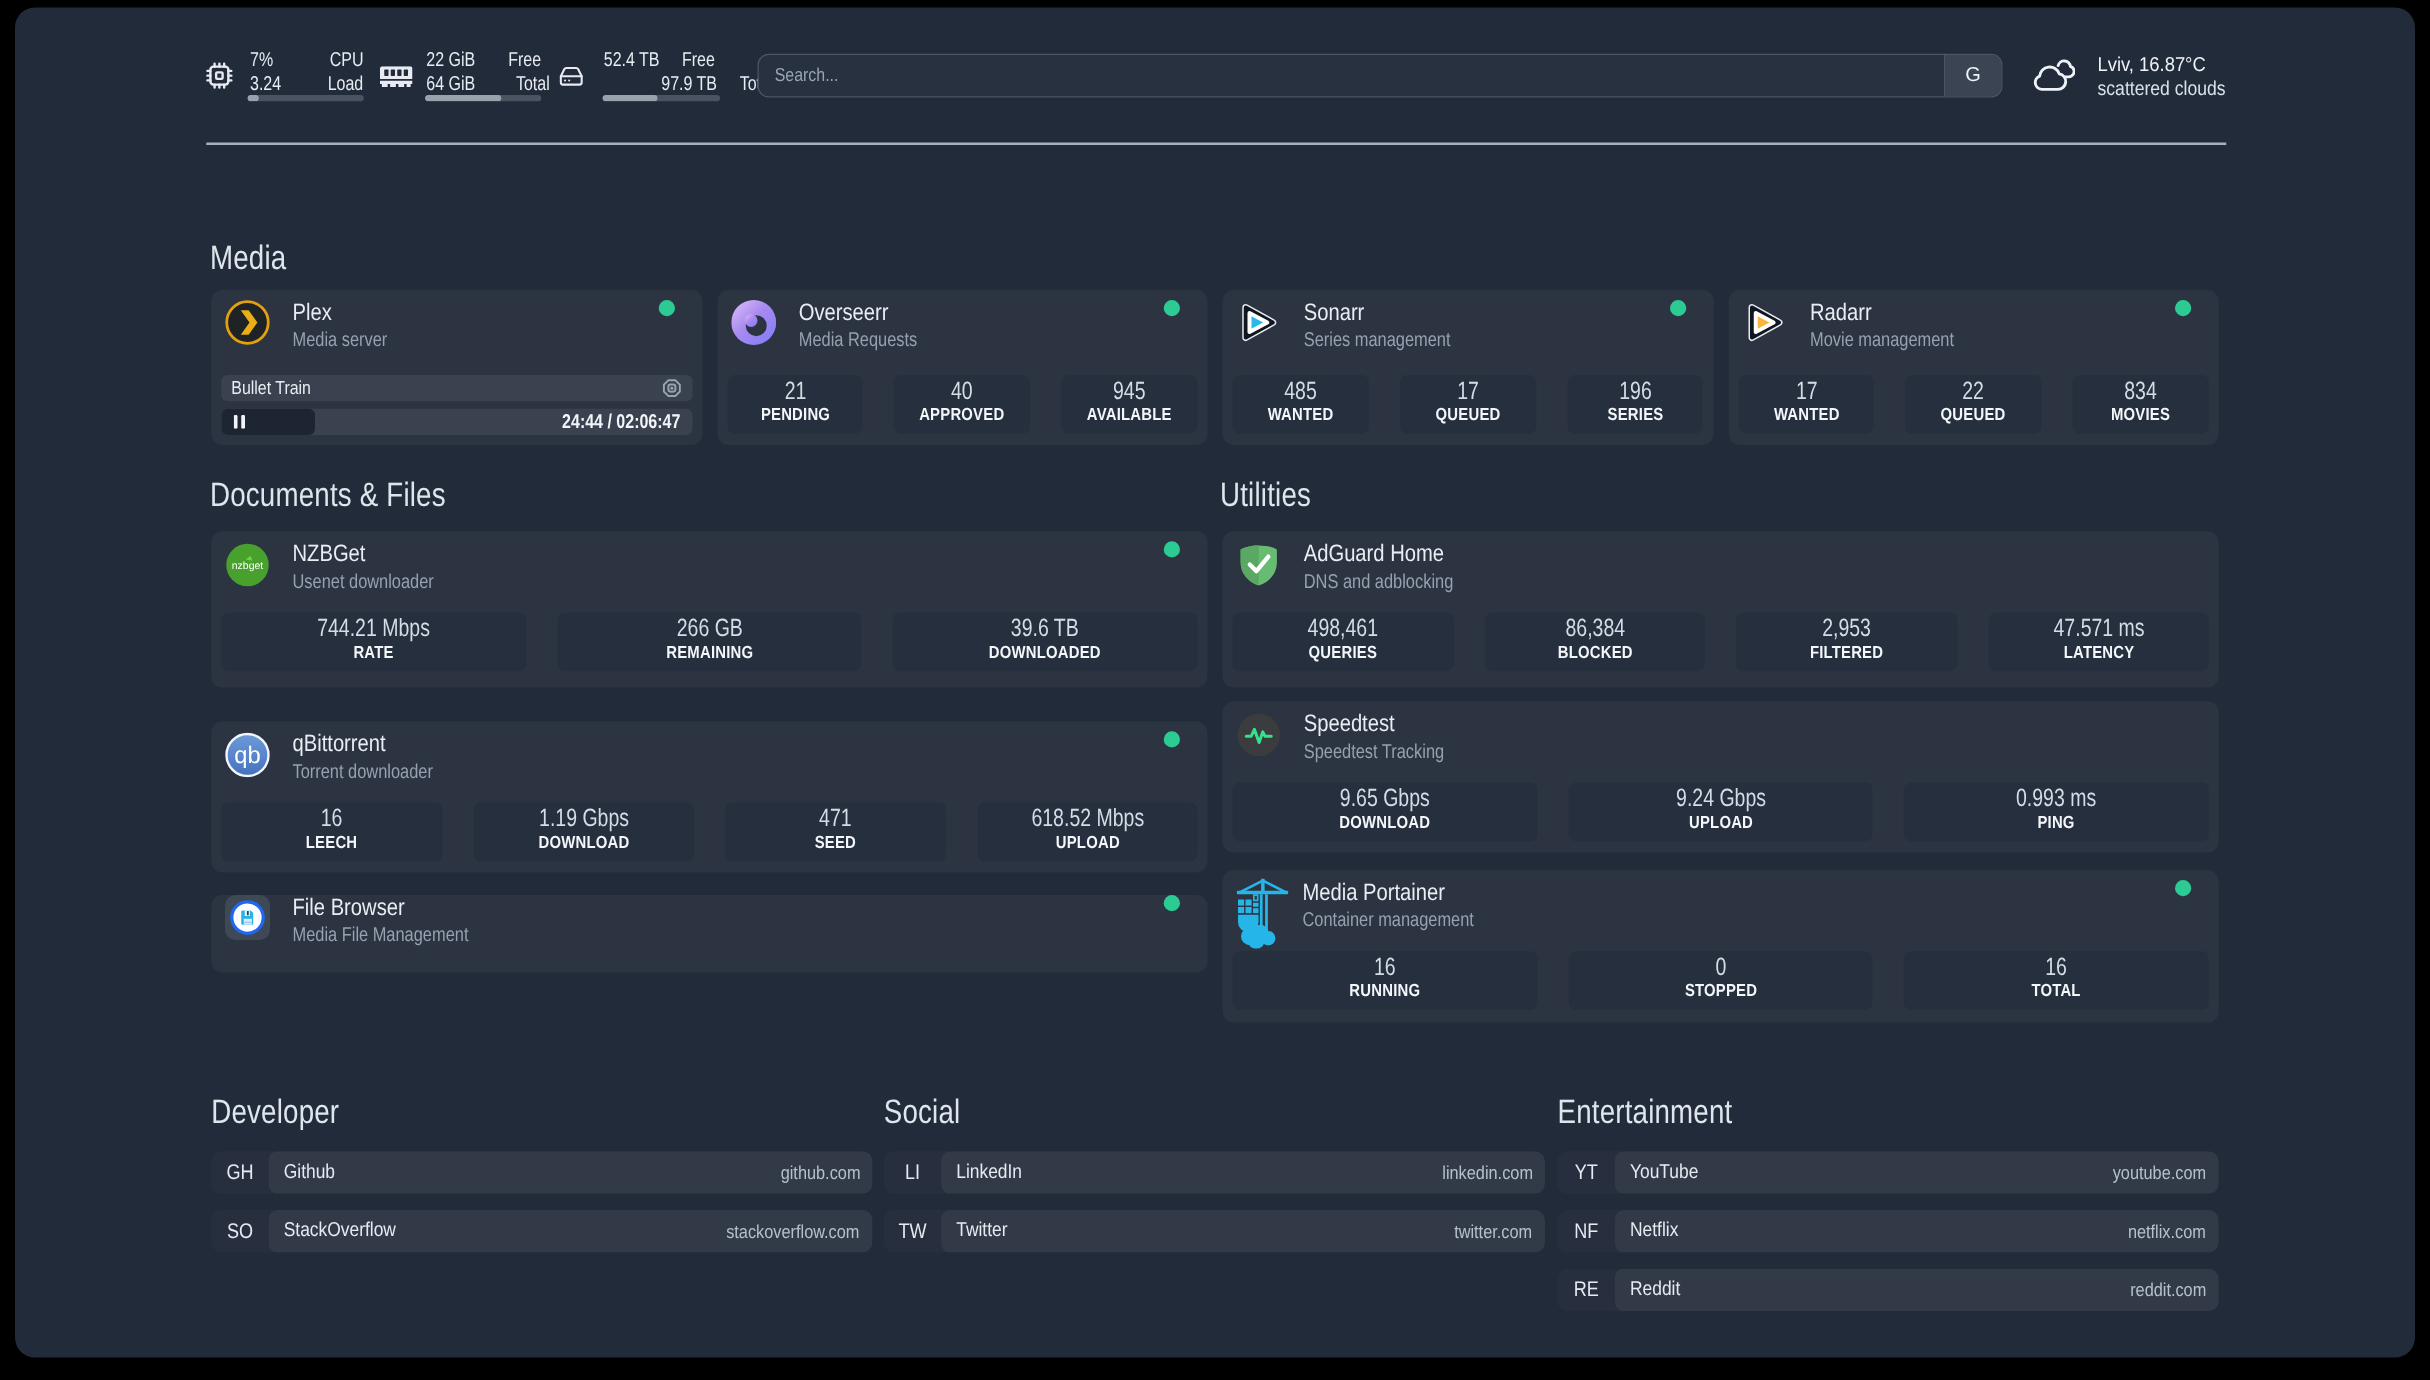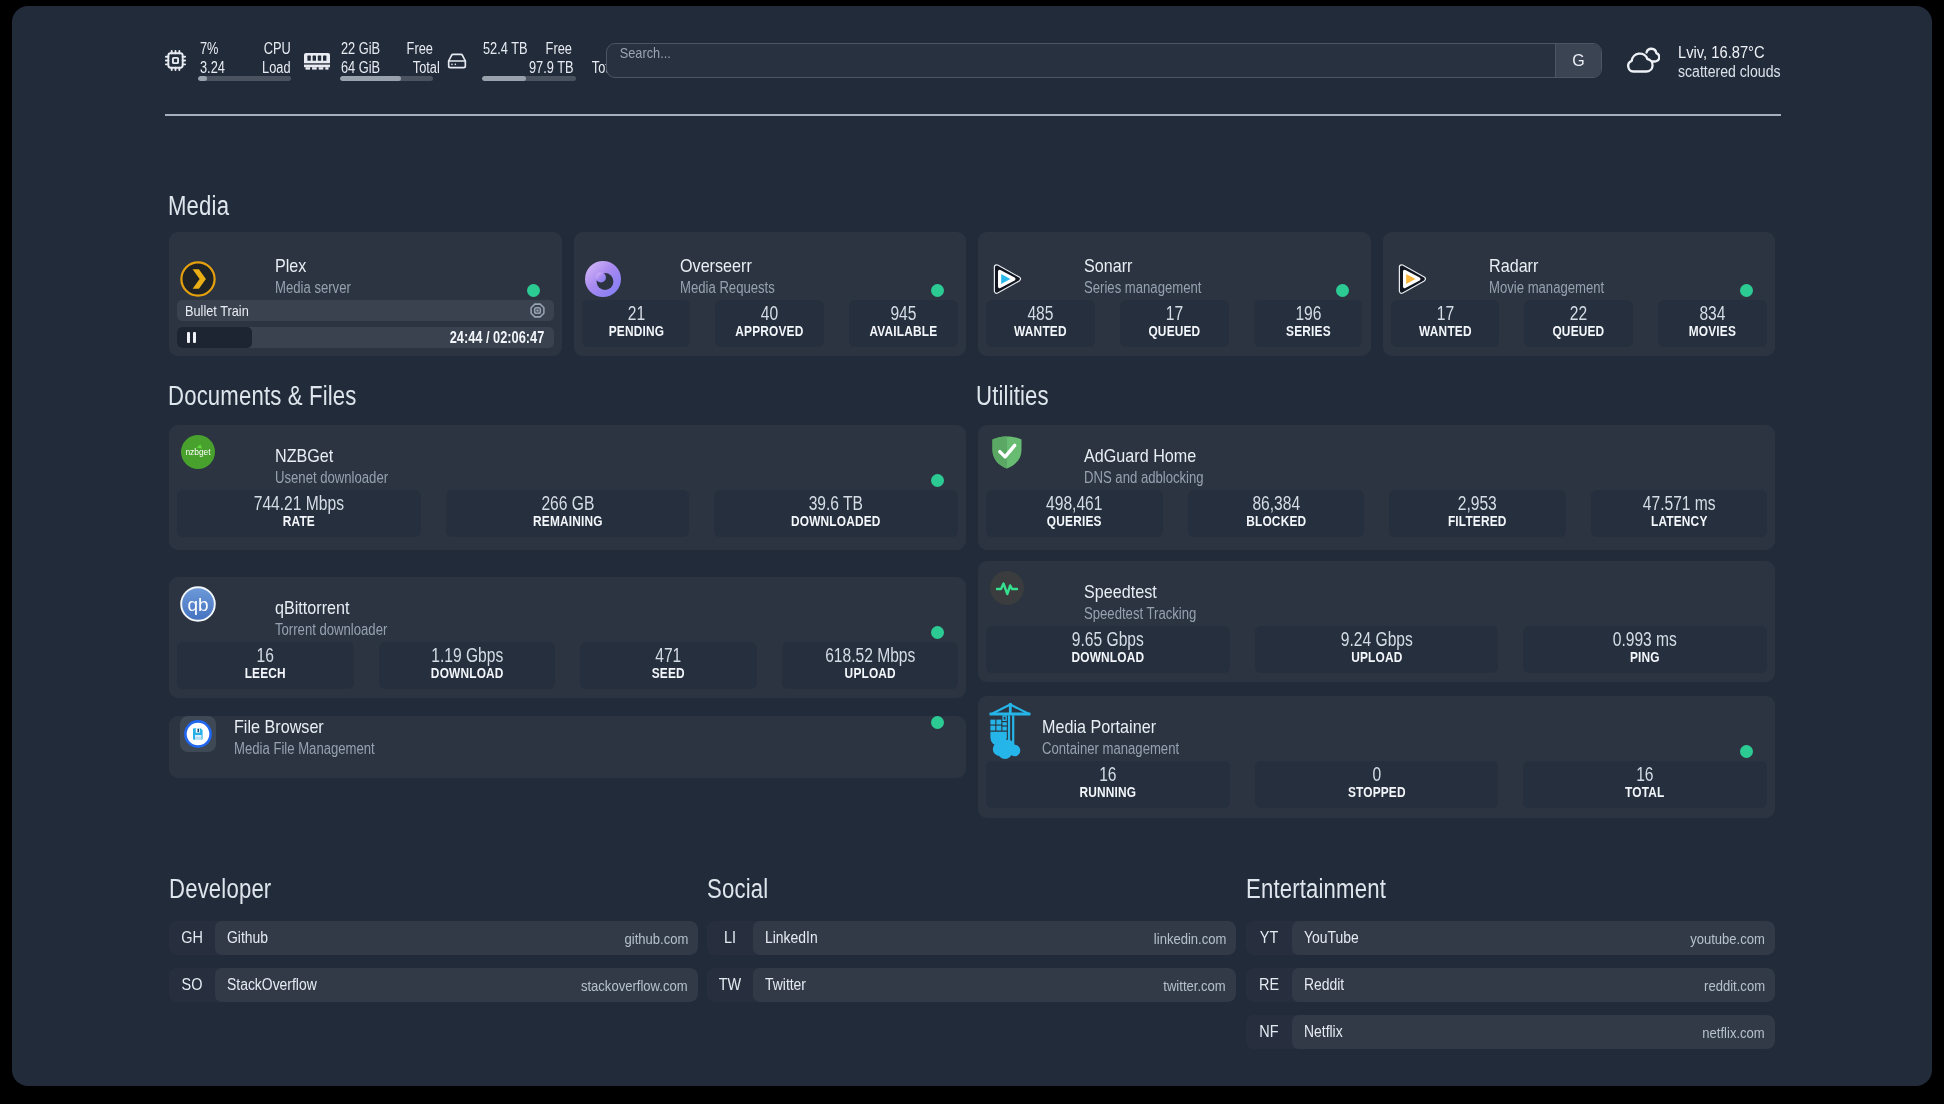--- a/index.html
+++ b/index.html
@@ -6,32 +6,32 @@
 html,body { width:1944px; height:1104px; background:#000; overflow:hidden;
   font-family:"Liberation Sans", sans-serif; }
 .panel { position:absolute; left:12px; top:6px; width:1920px; height:1080px;
   background:#222b3a; border-radius:16px; }
 .abs { position:absolute; }
 
 .resline { font-size:16px; line-height:18px; color:#e8ecf2; display:flex; justify-content:space-between; white-space:nowrap; }
 .pbar { position:absolute; height:5px; border-radius:3px; background:#4a535f; overflow:hidden; }
 .pbar i { display:block; height:100%; border-radius:3px; background:#99a1ad; }
 .search { position:absolute; left:606px; top:43px; width:996px; height:35px;
-  background:#273140; border:1px solid #4b5564; border-radius:9px; display:flex; align-items:flex-start; }
+  background:#273140; border:1px solid #4b5564; border-radius:9px; display:flex; align-items:center; }
 .search .ph { color:#9aa5b4; font-size:15px; padding-left:15px; flex:1; }
 .search .g { width:46px; height:33px; background:#3b4453; border-left:1px solid #4b5564;
   border-radius:0 8px 8px 0; color:#eef1f6; font-size:16px; display:flex; align-items:center; justify-content:center; }
 .wtext { position:absolute; left:1678px; top:43px; width:130px; text-align:left; color:#eef1f6; }
 .wtext .l1 { font-size:16px; line-height:19px; }
 .wtext .l2 { font-size:16px; line-height:20px; color:#dbe1ea; }
 .divider { position:absolute; left:165px; top:114px; width:1616px; height:2px; background:#a7afbb; }
 
 .sec { position:absolute; font-size:27px; font-weight:500; color:#dfe5ec; letter-spacing:.2px; }
 .card { position:absolute; background:#2b3440; border-radius:9px; padding:8px; }
-.chead { height:57px; display:flex; align-items:flex-end; padding:0 14px 0 3px;gap:41px; }
+.chead { height:57px; display:flex; align-items:flex-start; padding:0 14px 0 3px; }
 .chead2 { height:54px; }
 .chead2 .cicon { align-self:flex-start; margin-top:1px; }
 .cicon { width:36px; height:36px; flex:0 0 36px; margin-right:18px; }
 .ct .t { font-size:19px; font-weight:500; color:#e9eef4; line-height:22px; }
 .ct .s { font-size:16px; color:#96a1b1; line-height:19px; margin-top:1px; }
 .dot { width:13px; height:13px; border-radius:50%; background:#2dcb94; margin-left:auto; }
 .stats { display:flex; gap:25px; margin-top:3px; }
 .stat { flex:1; height:47px; background:#262f3d; border-radius:6px; text-align:center; padding-top:3px; }
 .stat .v { font-size:20px; line-height:20px; color:#d5dce6; }
 .stat .l { font-size:14px; line-height:15px; font-weight:700; color:#f3f6fa; letter-spacing:.2px; margin-top:1px; }
@@ -520,26 +520,26 @@
   <div class="sec" style="position:static;">Entertainment</div>
   <div style="height:16px"></div>
   <div class="bm">
       <div class="ab">YT</div>
       <div class="pill">
         <span class="nm">YouTube</span>
         <span class="url">youtube.com</span>
       </div>
     </div>
   <div class="bm">
+      <div class="ab">NF</div>
+      <div class="pill">
+        <span class="nm">Netflix</span>
+        <span class="url">netflix.com</span>
+      </div>
+    </div>
+  <div class="bm">
       <div class="ab">RE</div>
       <div class="pill">
         <span class="nm">Reddit</span>
         <span class="url">reddit.com</span>
       </div>
     </div>
-  <div class="bm">
-      <div class="ab">NF</div>
-      <div class="pill">
-        <span class="nm">Netflix</span>
-        <span class="url">netflix.com</span>
-      </div>
-    </div>
 </div>
 
 </body></html>

